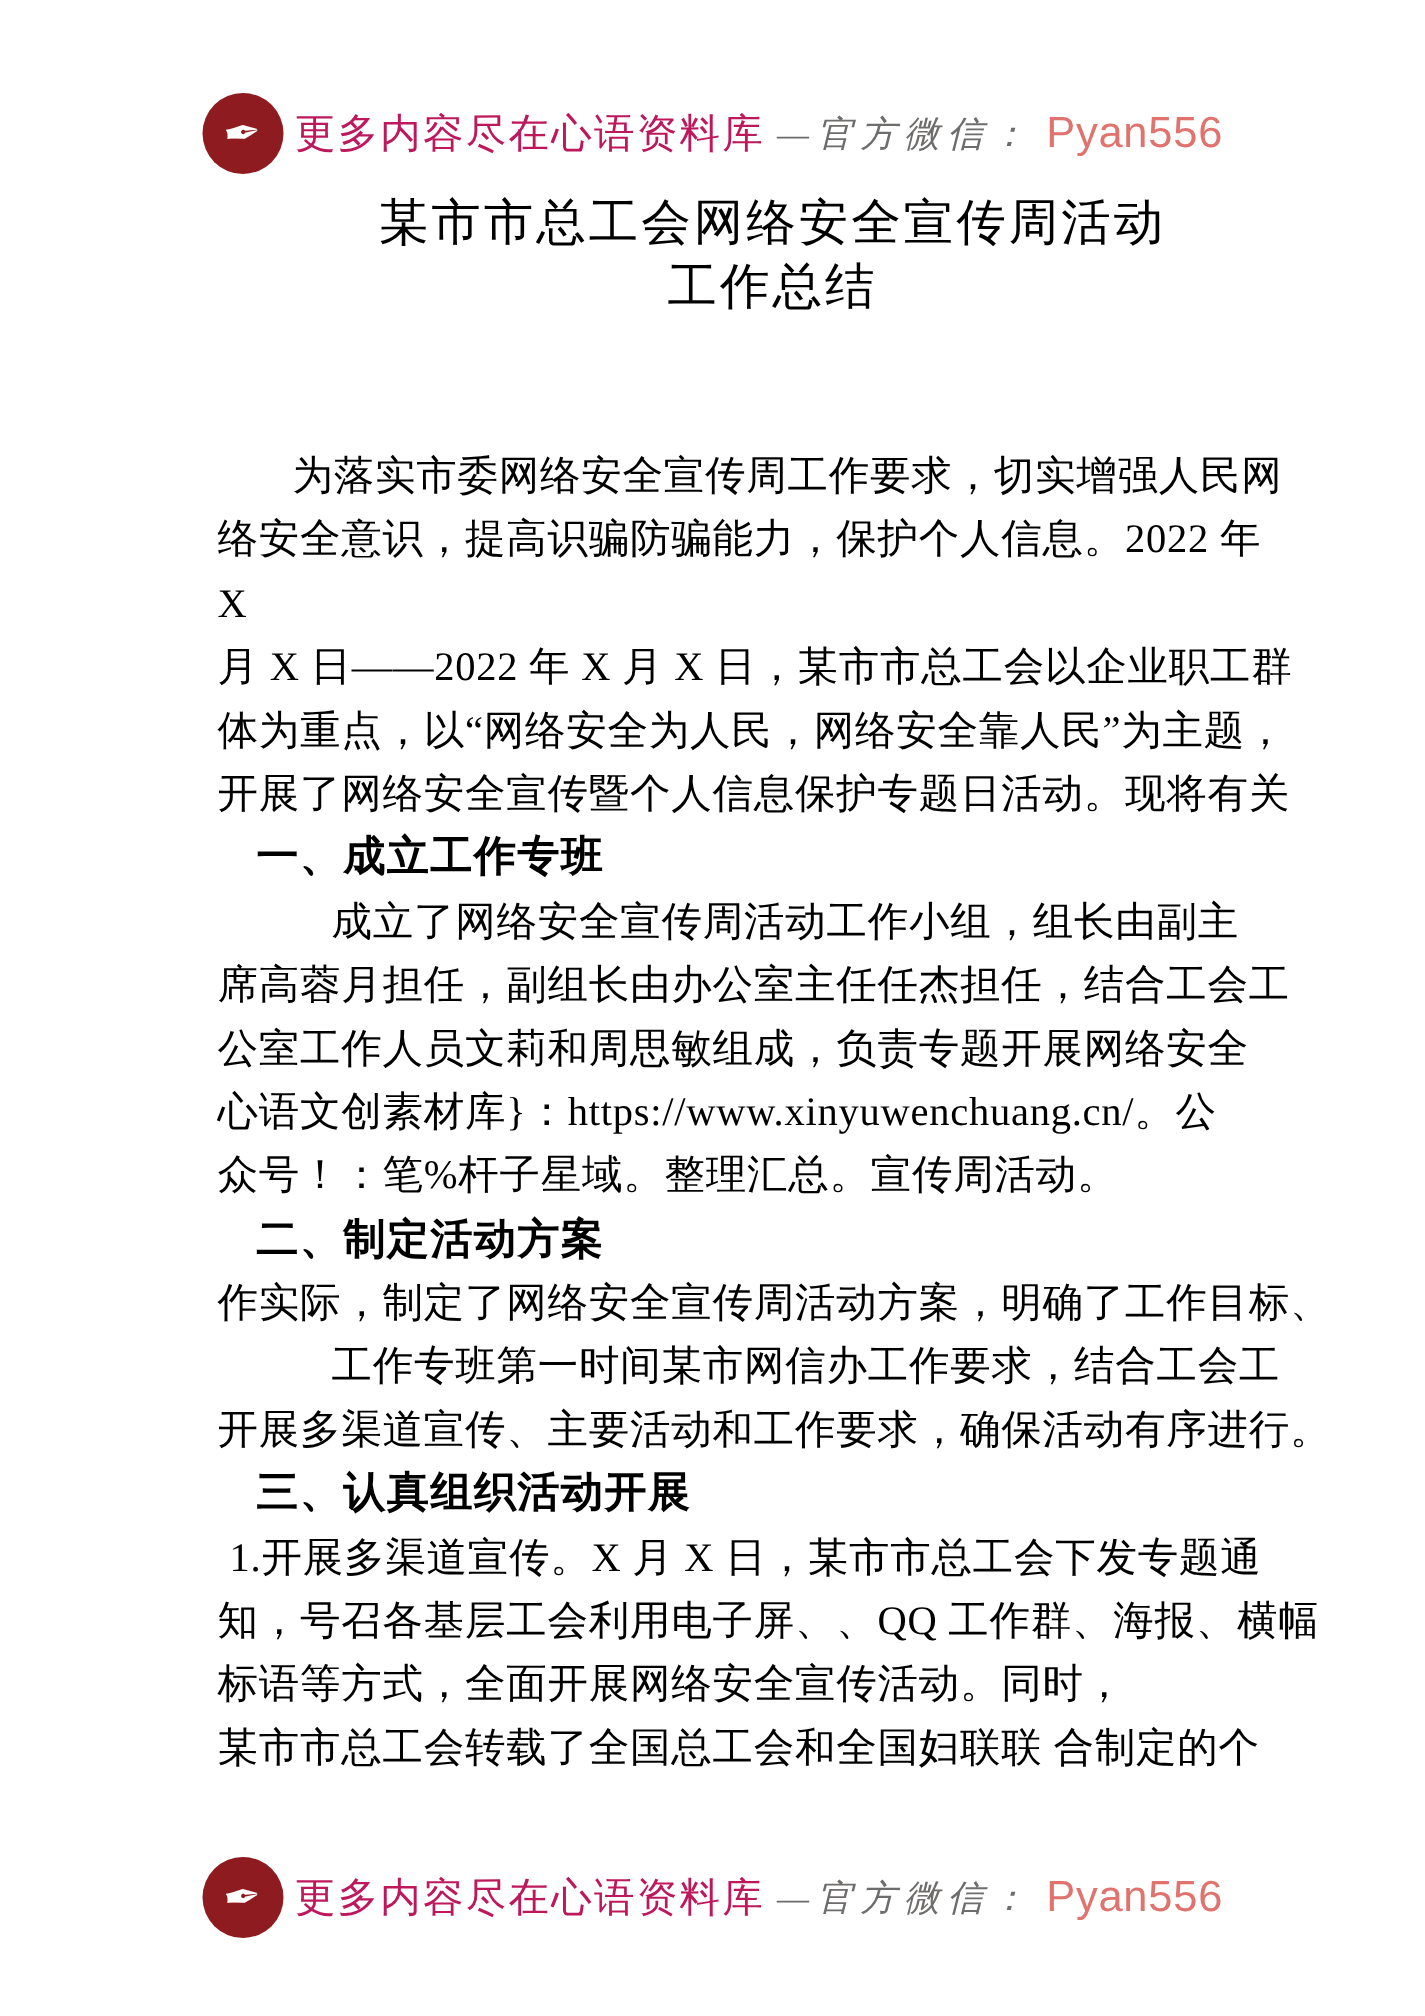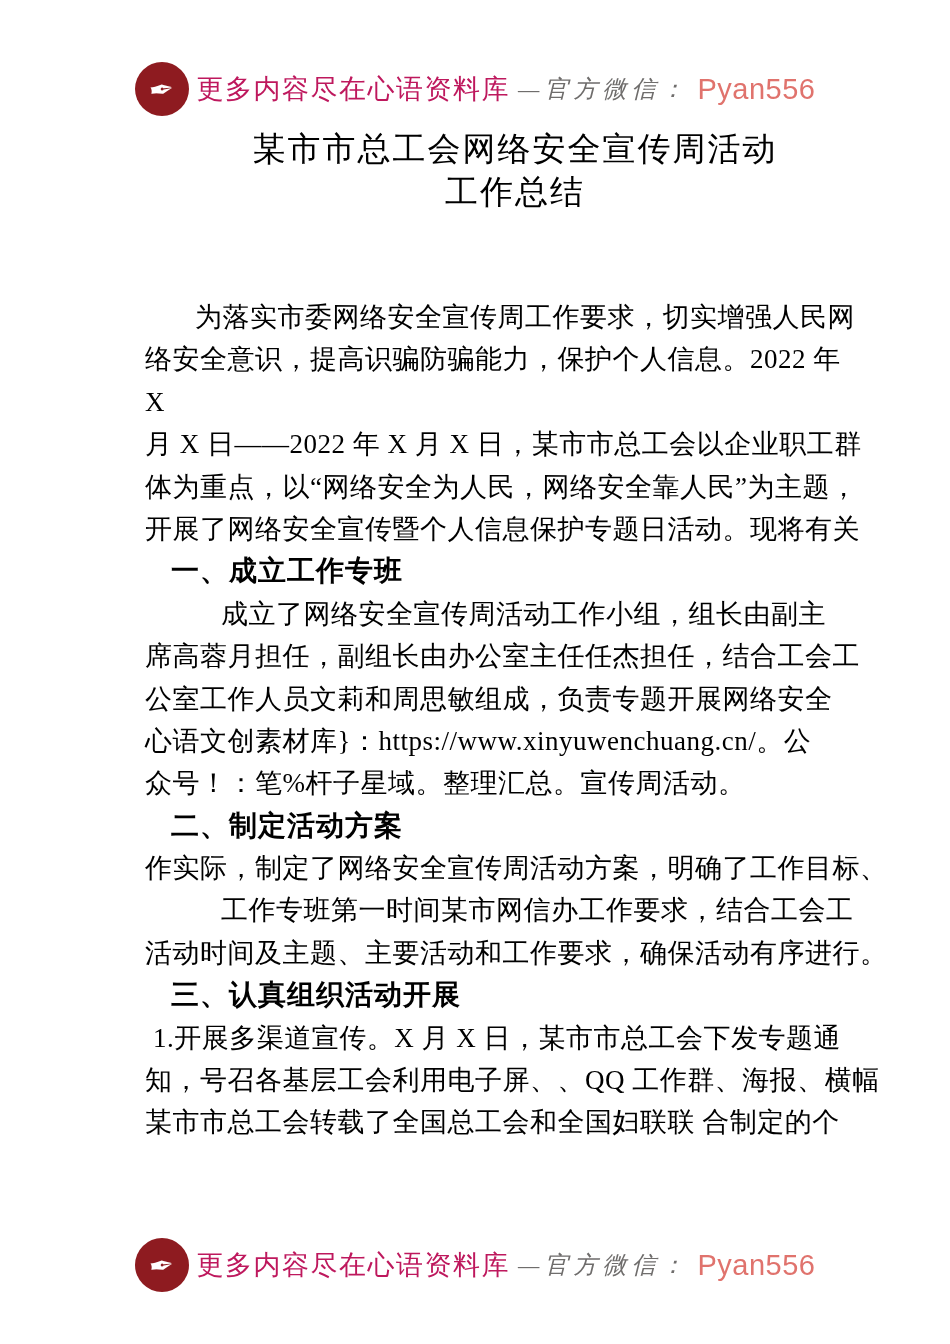--- a/index.html
+++ b/index.html
@@ -65,26 +65,27 @@
     <div class="ln">开展了网络安全宣传暨个人信息保护专题日活动。现将有关</div>
     <div class="ln heading">一、成立工作专班</div>
     <div class="ln ind-p2">成立了网络安全宣传周活动工作小组，组长由副主</div>
     <div class="ln">席高蓉月担任，副组长由办公室主任任杰担任，结合工会工</div>
     <div class="ln">公室工作人员文莉和周思敏组成，负责专题开展网络安全</div>
     <div class="ln">心语文创素材库}：https://www.xinyuwenchuang.cn/。公</div>
     <div class="ln">众号！：笔%杆子星域。整理汇总。宣传周活动。</div>
     <div class="ln heading">二、制定活动方案</div>
     <div class="ln">作实际，制定了网络安全宣传周活动方案，明确了工作目标、</div>
     <div class="ln ind-p2">工作专班第一时间某市网信办工作要求，结合工会工</div>
-    <div class="ln">活动时间及主题、主要活动和工作要求，确保活动有序进行。</div>
+    <div class="ln">开展多渠道宣传、主要活动和工作要求，确保活动有序进行。</div>
     <div class="ln heading">三、认真组织活动开展</div>
     <div class="ln sub">
       <span class="bold-lead">1.开展多渠道宣传。</span><span>X 月 X 日，某市市总工会下发专题通</span>
     </div>
     <div class="ln">知，号召各基层工会利用电子屏、、QQ 工作群、海报、横幅</div>
+    <div class="ln">标语等方式，全面开展网络安全宣传活动。同时，</div>
     <div class="ln">某市市总工会转载了全国总工会和全国妇联联 合制定的个</div>
   </div>
 
   <div class="banner bottom">
     <div class="logo">
       <span>✒</span>
     </div>
     <span class="brand">更多内容尽在心语资料库</span>
     <span class="wechat-label">—官方微信：</span>
     <span class="wechat-id">Pyan556</span>

